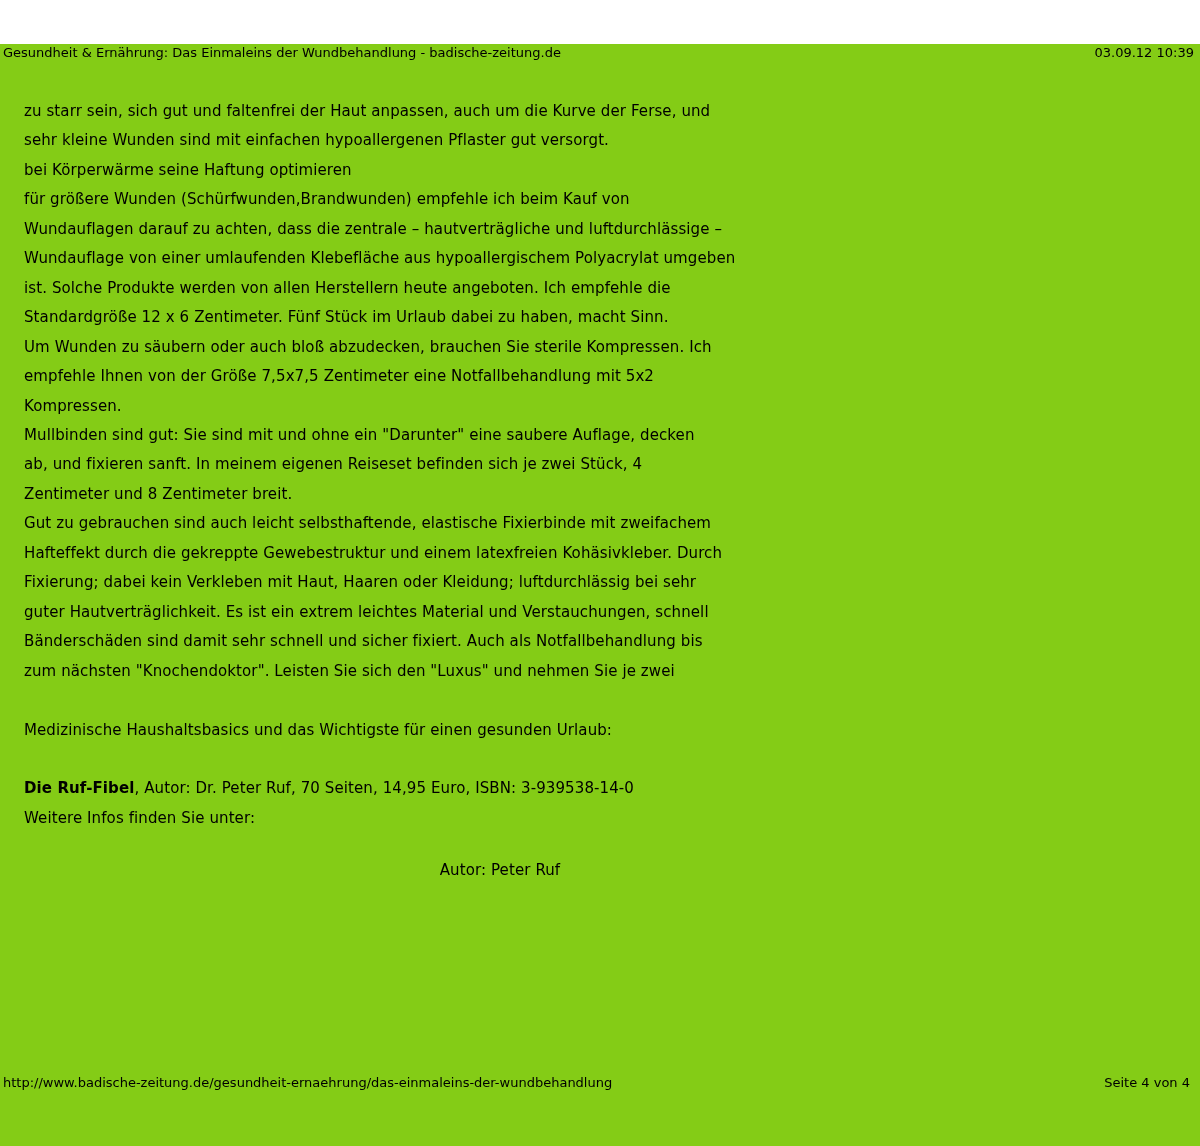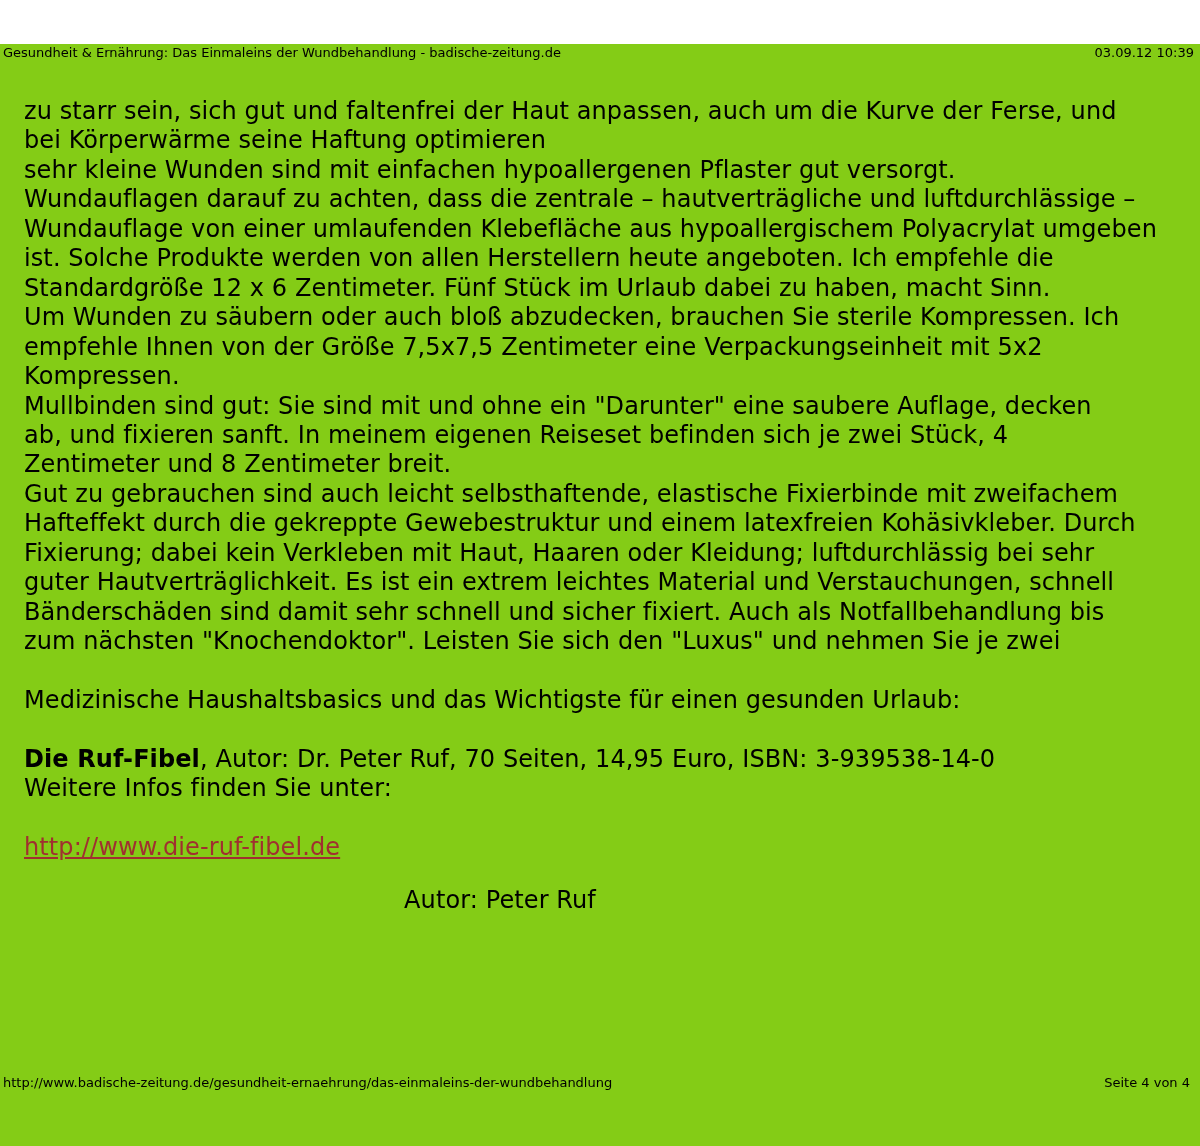--- a/index.html
+++ b/index.html
@@ -19,21 +19,21 @@
     justify-content: space-between;
     align-items: flex-start;
     padding: 1px 6px 0 3px;
     font-size: 13px;
     line-height: 16px;
     white-space: nowrap;
   }
   .page-header .hdr-right { text-align: right; }
   .content {
     margin: 36px 224px 0 24px; 
-    font-size: 24px;
+    font-size: 15px;
     line-height: 29.45px;
     letter-spacing: 0.1px;
   }
   .line { white-space: nowrap; min-height: 29.45px; }
   .blank-above { margin-top: 29.45px; }
   .bold { font-weight: bold; }
   .doc-link {
     text-decoration: underline;
     cursor: pointer;
   }
@@ -63,49 +63,47 @@
 
   <div class="page-header">
     <span class="hdr-left">Gesundheit &amp; Ernährung: Das Einmaleins der Wundbehandlung - badische-zeitung.de</span>
     <span class="hdr-right">03.09.12 10:39</span>
   </div>
 
   <div class="content">
 
     <div>
         <div class="line">zu starr sein, sich gut und faltenfrei der Haut anpassen, auch um die Kurve der Ferse, und</div>
+        <div class="line">sehr kleine Wunden sind mit einfachen hypoallergenen Pflaster gut versorgt.</div>
         <div class="line">bei Körperwärme seine Haftung optimieren</div>
-        <div class="line">sehr kleine Wunden sind mit einfachen hypoallergenen Pflaster gut versorgt.</div>
+        <div class="line">für größere Wunden (Schürfwunden,Brandwunden) empfehle ich beim Kauf von</div>
         <div class="line">Wundauflagen darauf zu achten, dass die zentrale – hautverträgliche und luftdurchlässige –</div>
         <div class="line">Wundauflage von einer umlaufenden Klebefläche aus hypoallergischem Polyacrylat umgeben</div>
         <div class="line">ist. Solche Produkte werden von allen Herstellern heute angeboten. Ich empfehle die</div>
         <div class="line">Standardgröße 12 x 6 Zentimeter. Fünf Stück im Urlaub dabei zu haben, macht Sinn.</div>
         <div class="line">Um Wunden zu säubern oder auch bloß abzudecken, brauchen Sie sterile Kompressen. Ich</div>
-        <div class="line">empfehle Ihnen von der Größe 7,5x7,5 Zentimeter eine Verpackungseinheit mit 5x2</div>
+        <div class="line">empfehle Ihnen von der Größe 7,5x7,5 Zentimeter eine Notfallbehandlung mit 5x2</div>
         <div class="line">Kompressen.</div>
         <div class="line">Mullbinden sind gut: Sie sind mit und ohne ein "Darunter" eine saubere Auflage, decken</div>
         <div class="line">ab, und fixieren sanft. In meinem eigenen Reiseset befinden sich je zwei Stück, 4</div>
         <div class="line">Zentimeter und 8 Zentimeter breit.</div>
         <div class="line">Gut zu gebrauchen sind auch leicht selbsthaftende, elastische Fixierbinde mit zweifachem</div>
         <div class="line">Hafteffekt durch die gekreppte Gewebestruktur und einem latexfreien Kohäsivkleber. Durch</div>
         <div class="line">Fixierung; dabei kein Verkleben mit Haut, Haaren oder Kleidung; luftdurchlässig bei sehr</div>
         <div class="line">guter Hautverträglichkeit. Es ist ein extrem leichtes Material und Verstauchungen, schnell</div>
         <div class="line">Bänderschäden sind damit sehr schnell und sicher fixiert. Auch als Notfallbehandlung bis</div>
         <div class="line">zum nächsten "Knochendoktor". Leisten Sie sich den "Luxus" und nehmen Sie je zwei</div>
       </div>
 
     <div class="line blank-above">Medizinische Haushaltsbasics und das Wichtigste für einen gesunden Urlaub:</div>
 
     <div class="line blank-above"><span class="bold">Die Ruf-Fibel</span><span>, Autor: Dr. Peter Ruf, 70 Seiten, 14,95 Euro, ISBN: 3-939538-14-0</span></div>
 
     <div class="line">Weitere Infos finden Sie unter:</div>
 
-    <div class="line blank-above">
-      <a class="doc-link" style="color: rgb(160, 48, 48);">http://www.die-ruf-fibel.de</a>
-    </div>
 
     <div class="author-line">Autor: Peter Ruf</div>
 
   </div>
 
   <div class="page-footer">
     <span class="ftr-left">http://www.badische-zeitung.de/gesundheit-ernaehrung/das-einmaleins-der-wundbehandlung</span>
     <span class="ftr-right">Seite 4 von 4</span>
   </div>
 

